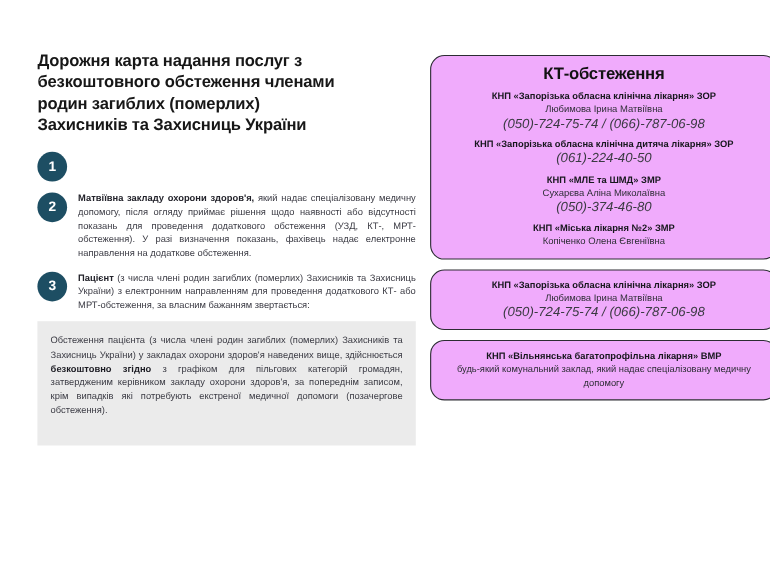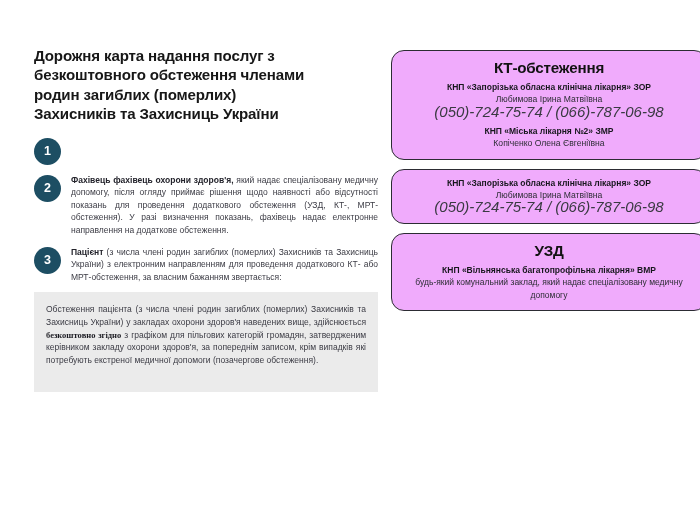--- a/index.html
+++ b/index.html
@@ -81,21 +81,20 @@
     font-size: 8.5px;
     line-height: 12.6px;
     text-align: justify;
     color: #3b3b44;
     min-height: 92px;
     box-sizing: border-box;
   }
   #note-box b {
     font-weight: bold;
     color: #1b1b22;
-    font-family: Liberation Serif, serif;
   }
 
   
   #right-column {
     position: absolute;
     left: 375px;
     top: 50px;
     width: 316px;
   }
 
@@ -131,21 +130,21 @@
     color: #17171d;
     line-height: 12.2px;
   }
   .entry-person {
     font-size: 8.6px;
     font-weight: normal;
     color: #2d2d35;
     line-height: 12.4px;
   }
   .entry-phone {
-    font-size: 15px;
+    font-size: 12px;
     font-style: italic;
     color: #3a3a42;
     line-height: 12.6px;
   }
   .entry-note {
     font-size: 8.5px;
     font-weight: normal;
     color: #2d2d35;
     line-height: 12.6px;
   }
@@ -161,54 +160,62 @@
 безкоштовного обстеження членами
 родин загиблих (померлих)
 Захисників та Захисниць України</h1>
 
     <div id="steps-list">
         <div class="step-row">
           <div class="step-badge">1</div>
         </div>
         <div class="step-row">
           <div class="step-badge">2</div>
-          <div class="step-text"><b>Фахівець фахівець охорони здоров'я,</b><span> який надає спеціалізовану медичну допомогу, після огляду приймає рішення щодо наявності або відсутності показань для проведення додаткового обстеження (УЗД, КТ-, МРТ-обстеження). У разі визначення показань, фахівець надає електронне направлення на додаткове обстеження.</span></div>
+          <div class="step-text"><b>Матвіївна закладу охорони здоров'я,</b><span> який надає спеціалізовану медичну допомогу, після огляду приймає рішення щодо наявності або відсутності показань для проведення додаткового обстеження (УЗД, КТ-, МРТ-обстеження). У разі визначення показань, фахівець надає електронне направлення на додаткове обстеження.</span></div>
         </div>
         <div class="step-row">
           <div class="step-badge">3</div>
           <div class="step-text"><b>Пацієнт</b><span> (з числа члені родин загиблих (померлих) Захисників та Захисниць України) з електронним направленням для проведення додаткового КТ- або МРТ-обстеження, за власним бажанням звертається:</span></div>
         </div>
       </div>
 
     <div id="note-box"><span>Обстеження пацієнта (з числа члені родин загиблих (померлих) Захисників та Захисниць України) у закладах охорони здоров'я наведених вище, здійснюється </span><b>безкоштовно згідно</b><span> з графіком для пільгових категорій громадян, затвердженим керівником закладу охорони здоров'я, за попереднім записом, крім випадків які потребують екстреної медичної допомоги (позачергове обстеження).</span></div>
 
   </div>
 
   <div id="right-column">
       <div class="info-card">
         <div class="card-heading">КТ-обстеження</div>
         <div class="entry">
           <div class="entry-org">КНП «Запорізька обласна клінічна лікарня» ЗОР</div>
           <div class="entry-person">Любимова Ірина Матвіївна</div>
           <div class="entry-phone">(050)-724-75-74 / (066)-787-06-98</div>
         </div>
         <div class="entry">
+          <div class="entry-org">КНП «Запорізька обласна клінічна дитяча лікарня» ЗОР</div>
+          <div class="entry-phone">(061)-224-40-50</div>
+        </div>
+        <div class="entry">
+          <div class="entry-org">КНП «МЛЕ та ШМД» ЗМР</div>
+          <div class="entry-person">Сухарєва Аліна Миколаївна</div>
+          <div class="entry-phone">(050)-374-46-80</div>
+        </div>
+        <div class="entry">
           <div class="entry-org">КНП «Міська лікарня №2» ЗМР</div>
           <div class="entry-person">Копіченко Олена Євгеніївна</div>
         </div>
       </div>
       <div class="info-card">
         <div class="entry">
           <div class="entry-org">КНП «Запорізька обласна клінічна лікарня» ЗОР</div>
           <div class="entry-person">Любимова Ірина Матвіївна</div>
           <div class="entry-phone">(050)-724-75-74 / (066)-787-06-98</div>
         </div>
       </div>
       <div class="info-card">
-        <div class="card-heading">УЗД</div>
         <div class="entry">
           <div class="entry-org">КНП «Вільнянська багатопрофільна лікарня» ВМР</div>
           <div class="entry-note">будь-який комунальний заклад, який  надає спеціалізовану медичну  допомогу</div>
         </div>
       </div>
     </div>
 
 </div>
 
 </body></html>

